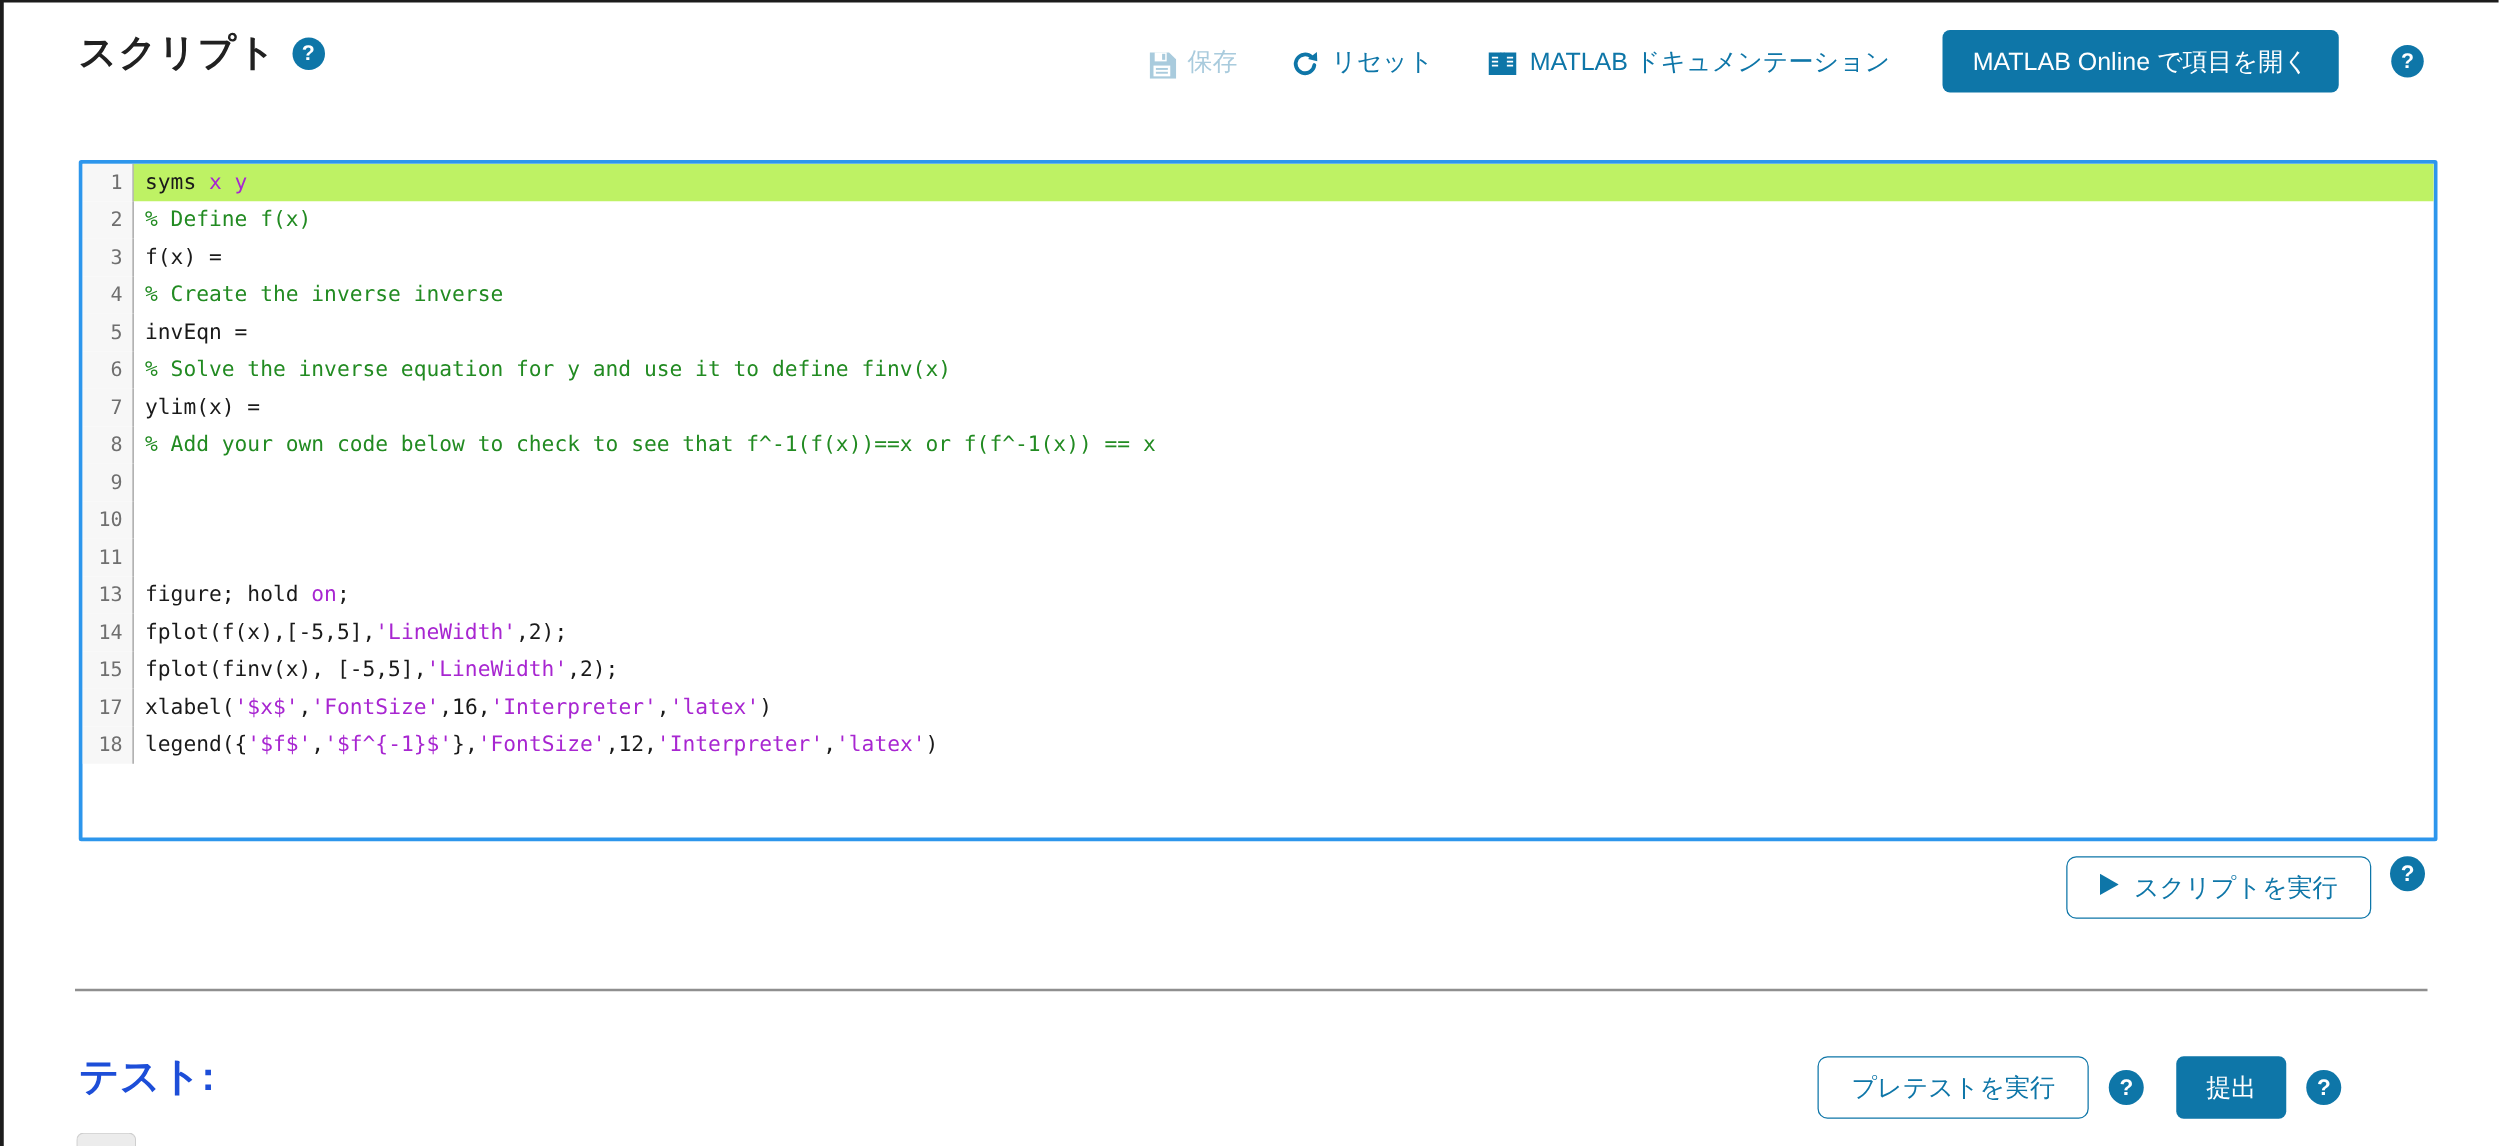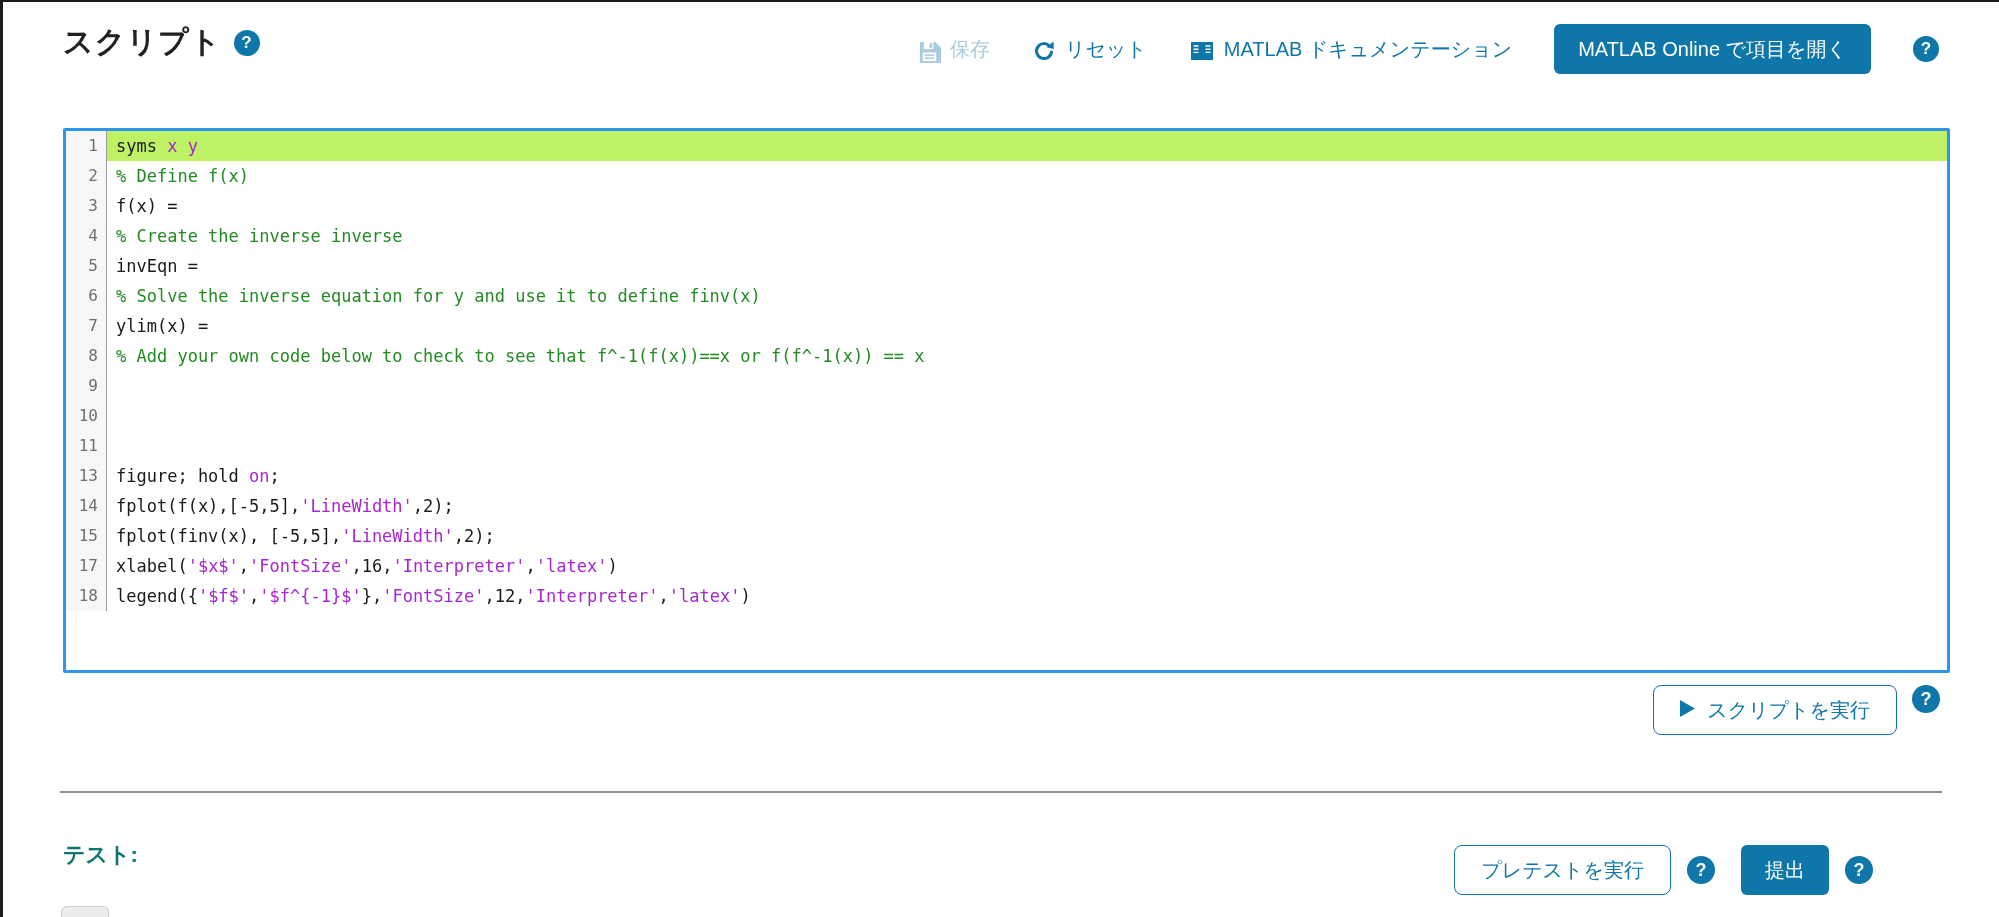--- a/index.html
+++ b/index.html
@@ -48,21 +48,21 @@
   
   .run-row{position:absolute;top:683px;right:59px;display:flex;gap:15px;}
   .outline-btn{display:inline-flex;align-items:center;justify-content:center;gap:12px;
     background:#fff;color:var(--brand);border:1.5px solid var(--brand);border-radius:8px;
     height:50px;padding:0 26px;font-size:20px;cursor:pointer;font-family:inherit;}
   .help-dot.lg{width:28px;height:28px;font-size:18px;}
 
   
   .divider{position:absolute;left:57px;right:57px;top:789px;height:0;
     border-top:2px solid #8f8f8f;}
-  .test-heading{position:absolute;left:60px;top:838px;font-size:22px;font-weight:bold;color:#0f766e;}
+  .test-heading{position:absolute;left:60px;top:838px;font-size:32px;font-weight:bold;color:#1d4ed8;}
   .test-row{position:absolute;top:843px;right:126px;display:flex;align-items:center;}
   .test-row .gap-s{width:16px;}
   .test-row .gap-m{width:26px;}
   .panel-peek{position:absolute;left:58px;top:904px;width:48px;height:13px;
     background:#ececec;border:1px solid #cfcfcf;border-bottom:none;border-radius:6px 6px 0 0;}
 </style>
 </head>
 <body>
 
 <div class="page">

